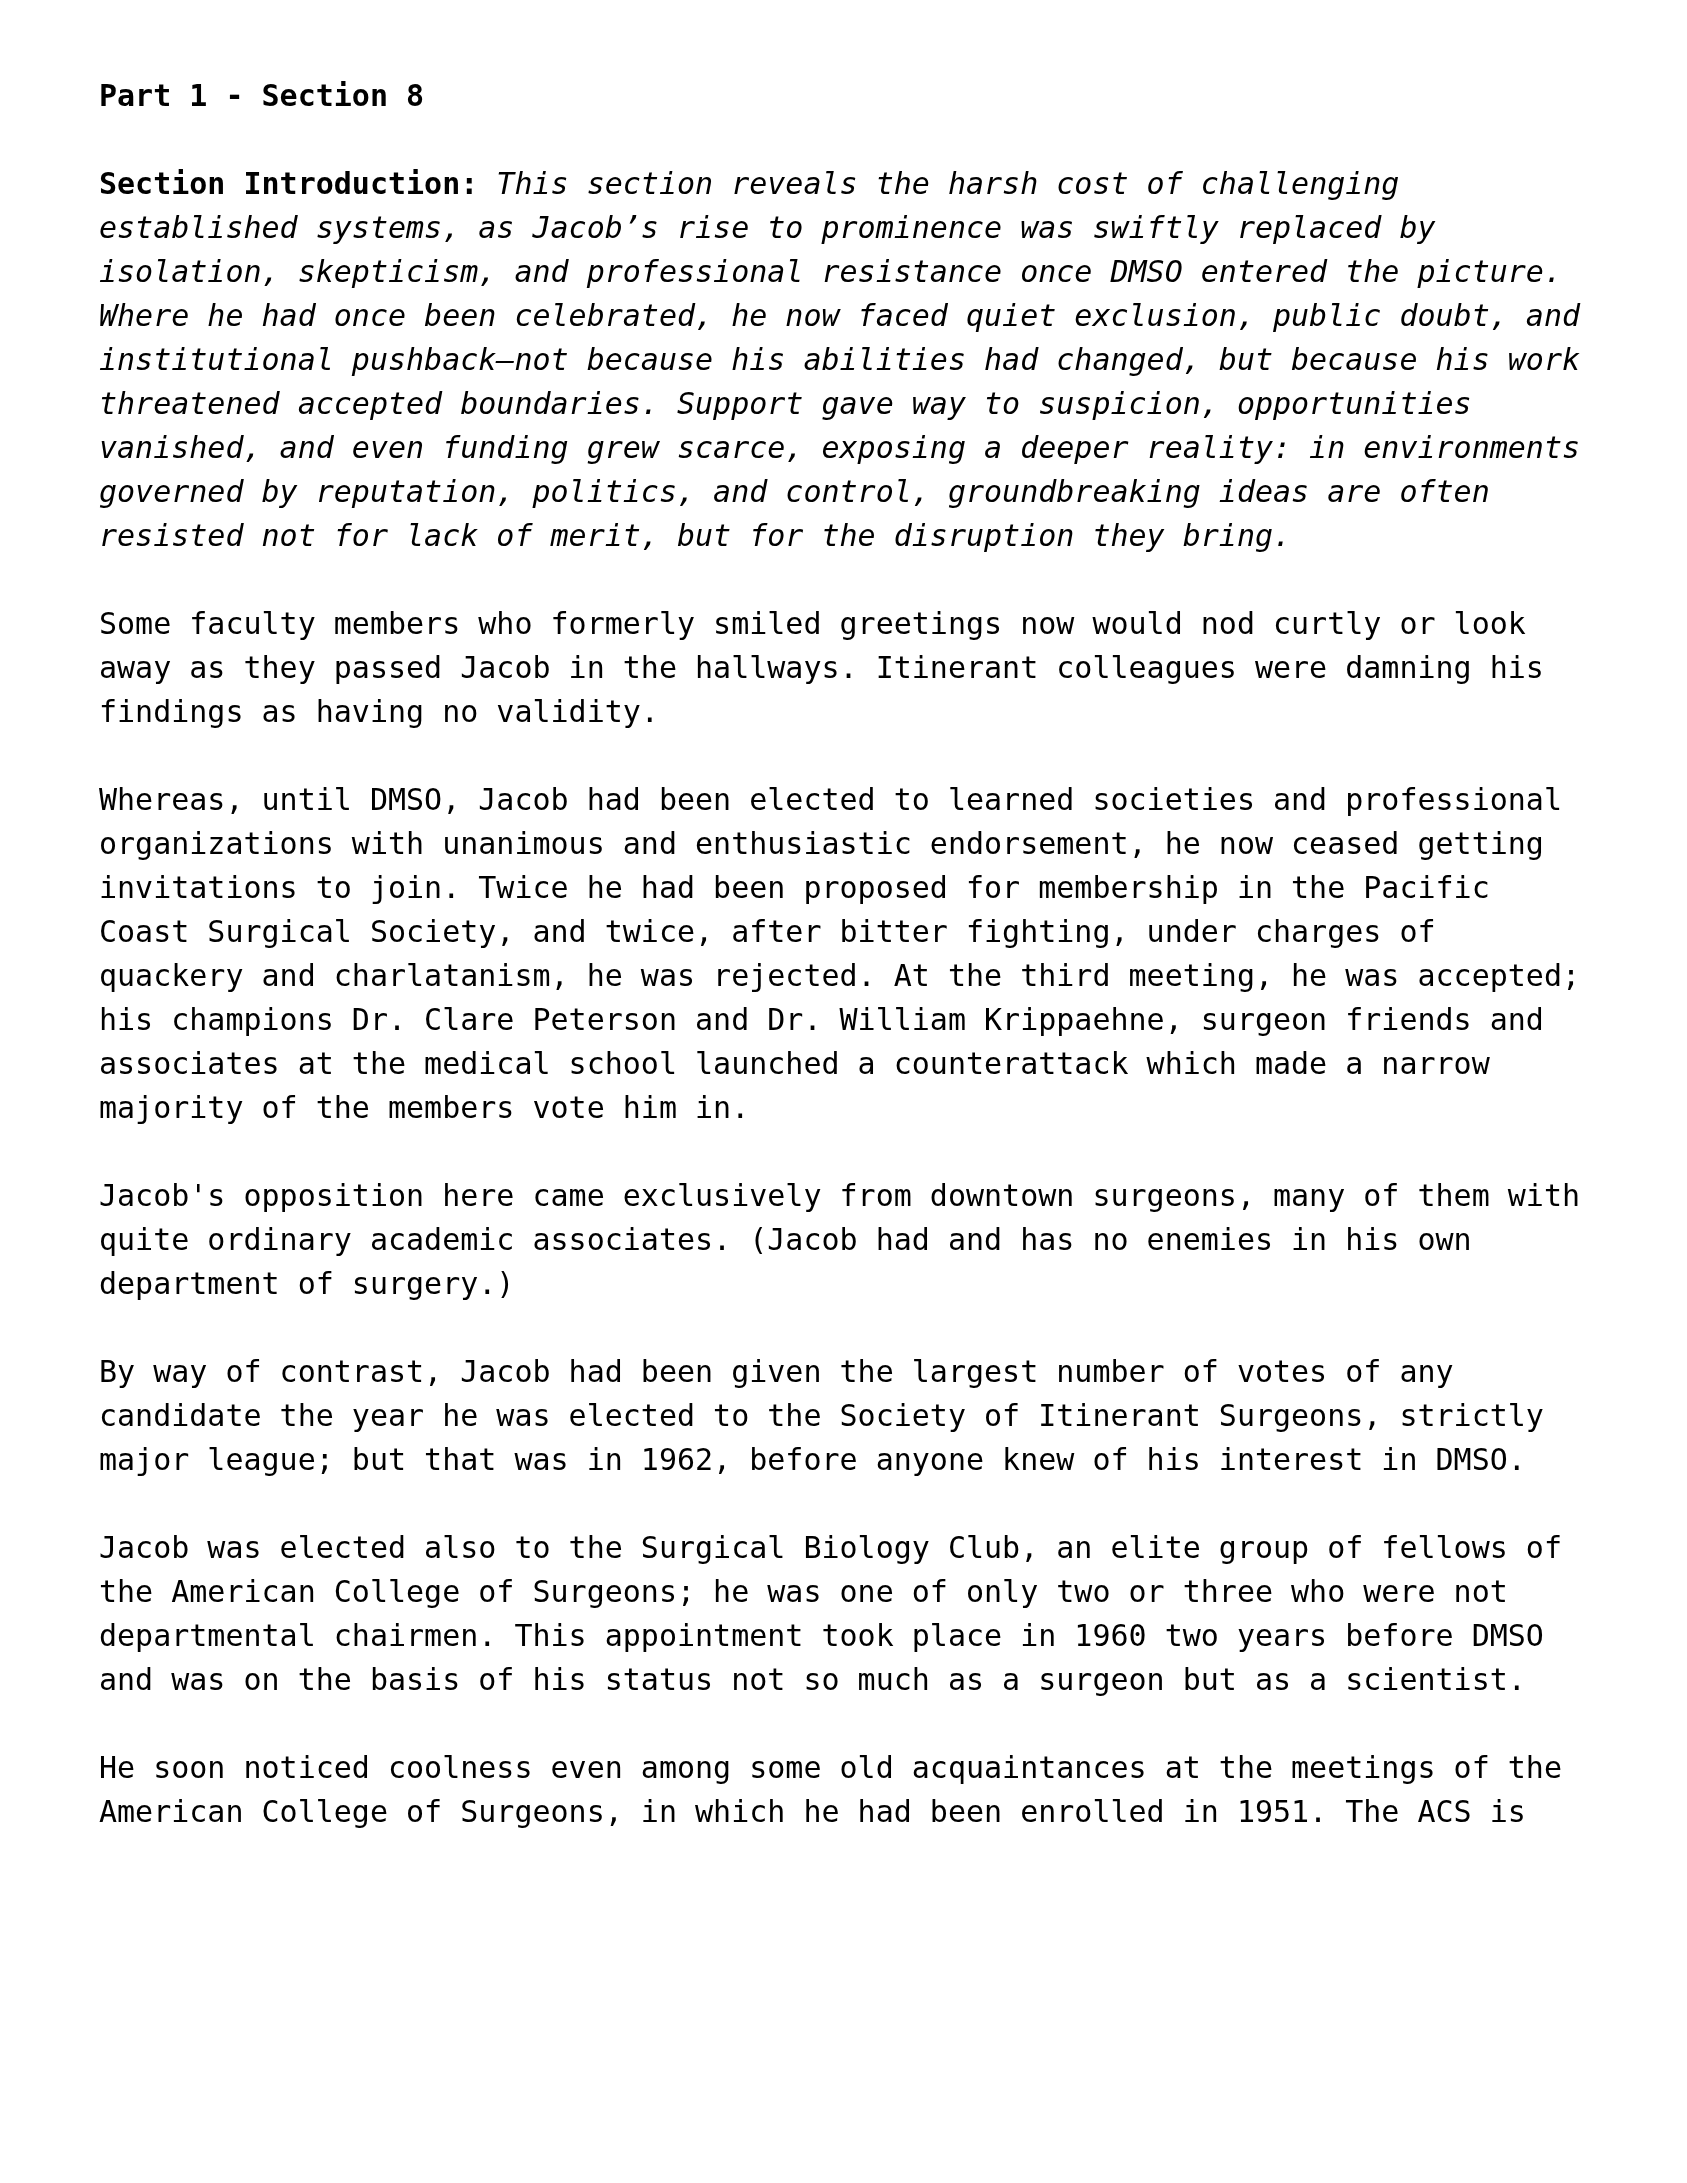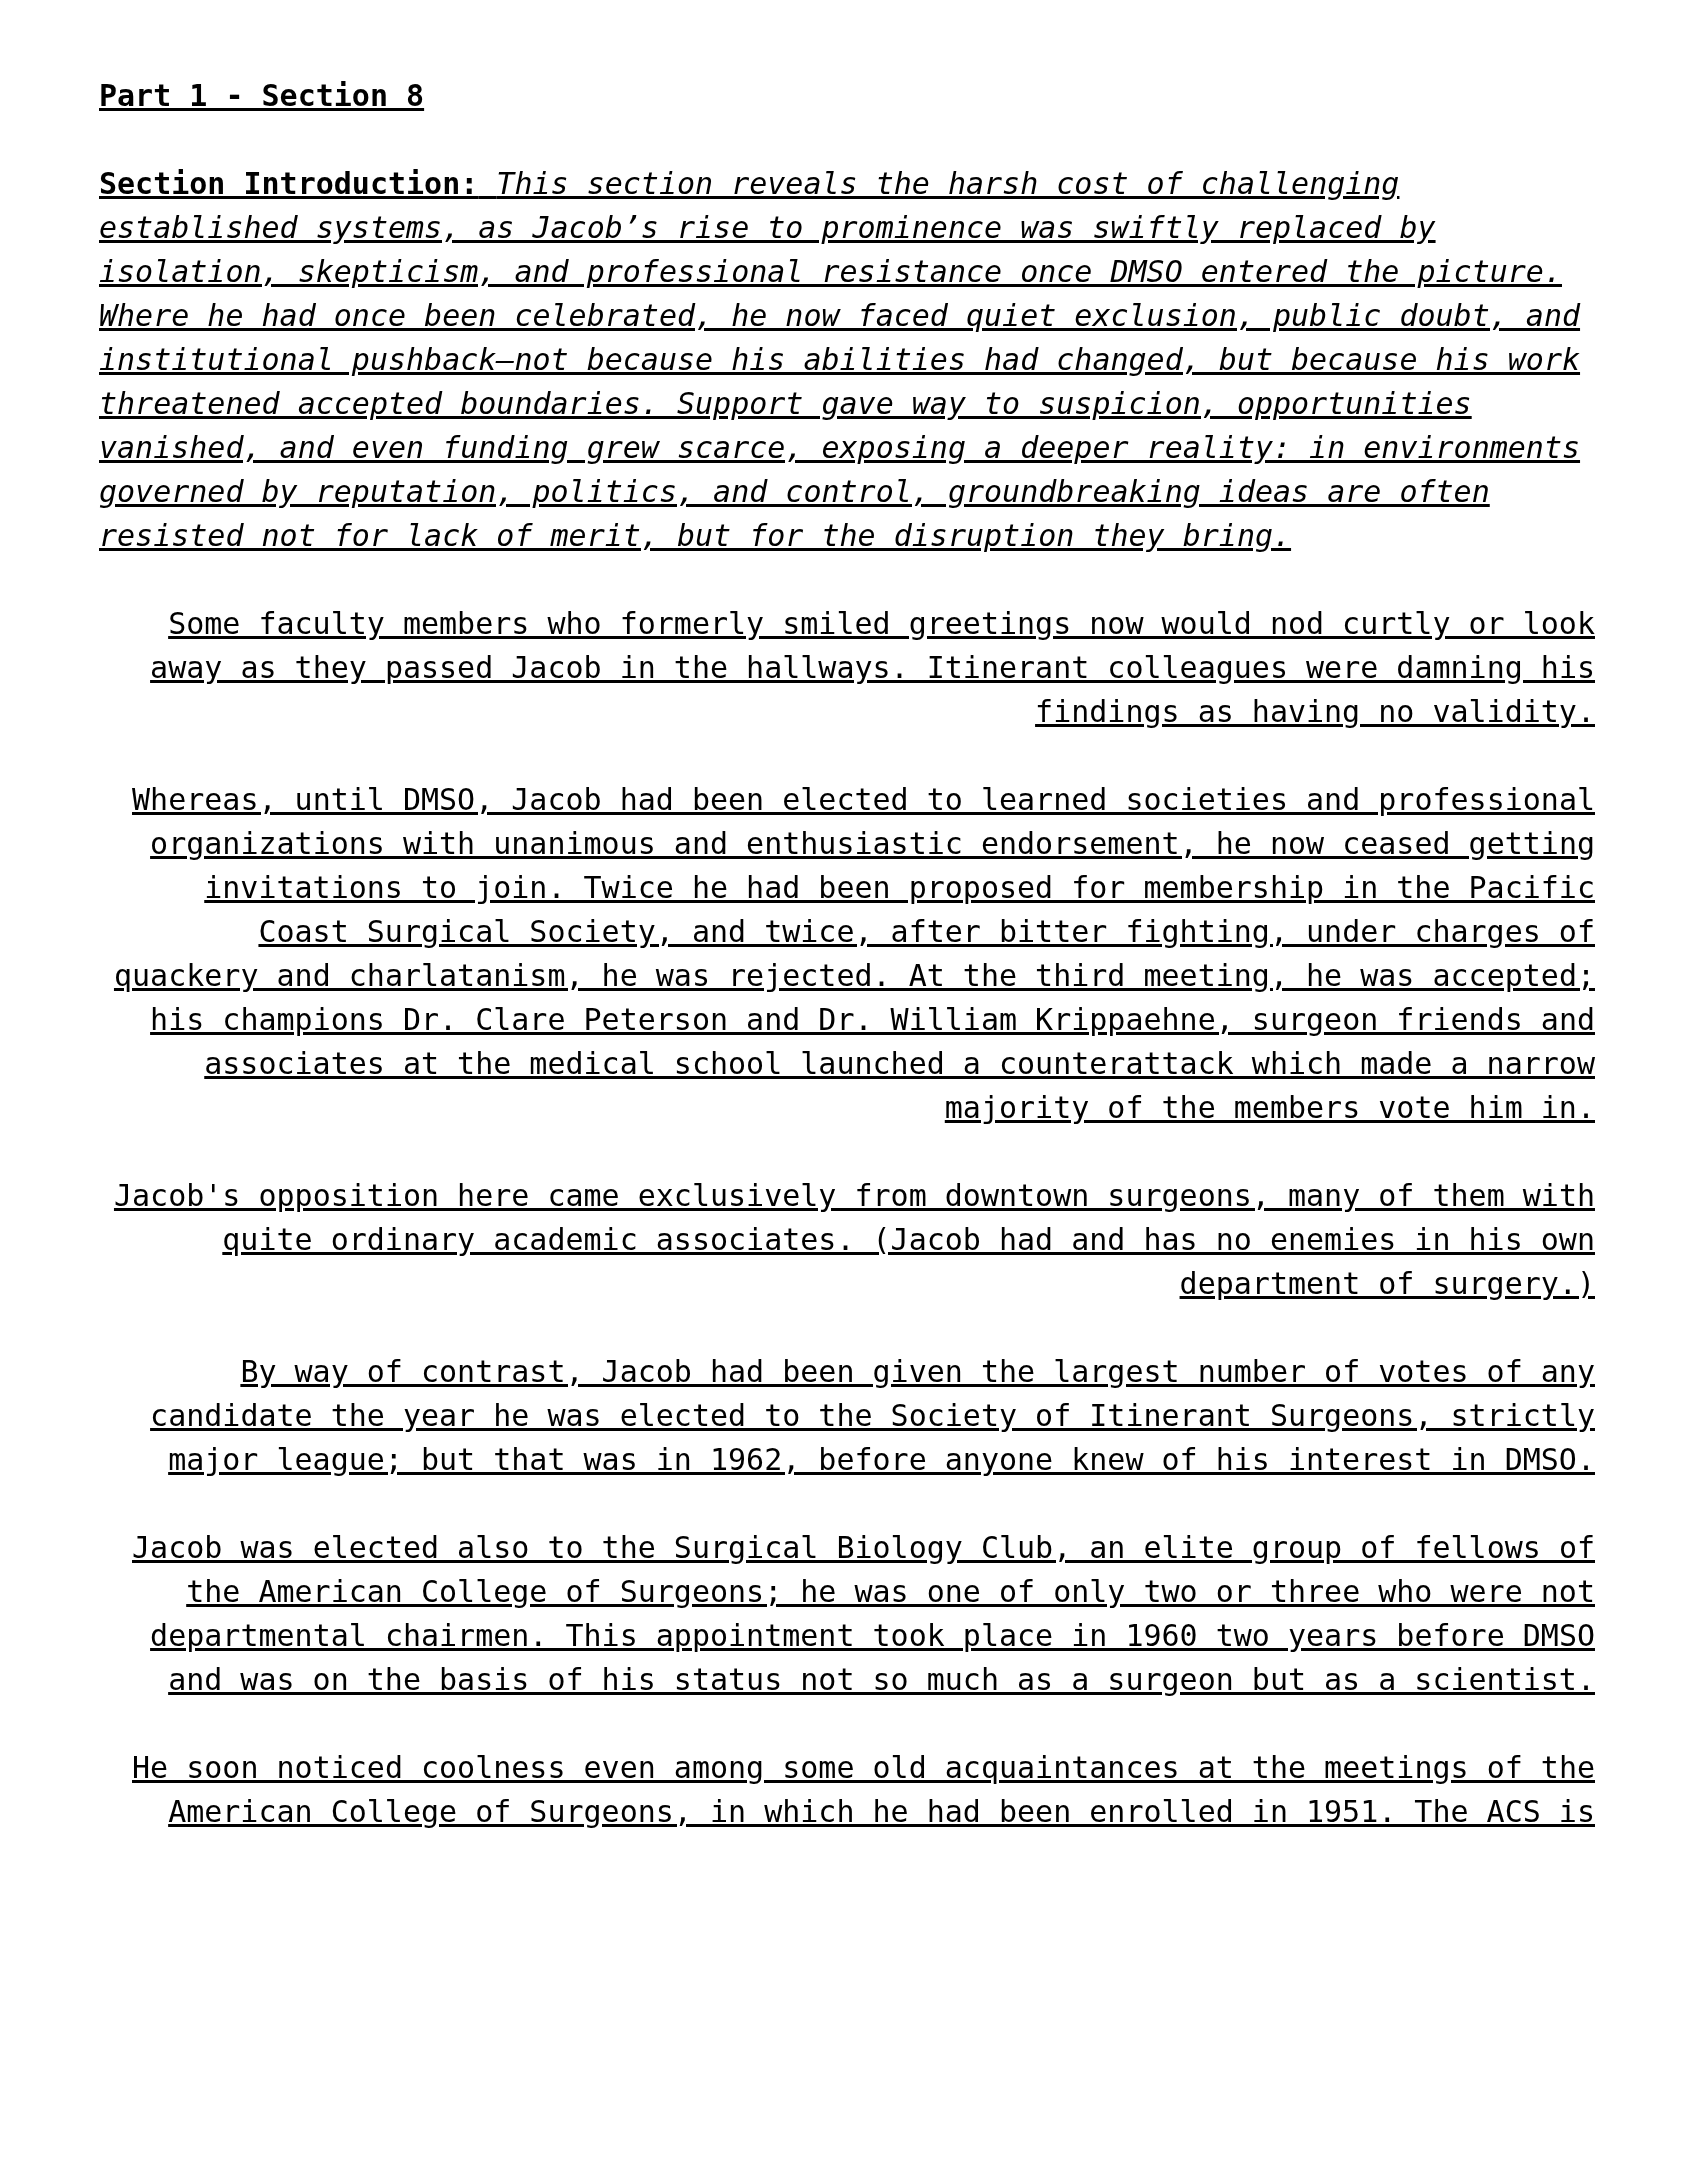--- a/index.html
+++ b/index.html
@@ -17,37 +17,35 @@
     }
     .page {
       position: absolute;
       left: 99px;
       top: 74px;
       width: 1502px;
     }
     .line-block {
       font-size: 30px;
       line-height: 44px;
-      margin: 0 6px 44px 0;
+      margin: 0 12px 44px 0;
       white-space: normal;
       word-wrap: break-word;
-      text-decoration: underline;
     }
     .heading {
       font-weight: bold;
     }
     .intro-label {
       font-weight: bold;
     }
     .intro-body {
       font-style: italic;
     }
     .para {
       font-weight: normal;
-      text-align: right;
     }
   </style>
 </head>
 <body>
 
 <div class="page">
   <div class="line-block heading">Part 1 - Section 8</div>
   <div class="line-block"><span class="intro-label">Section Introduction:</span> <span class="intro-body">This section reveals the harsh cost of challenging established systems, as Jacob’s rise to prominence was swiftly replaced by isolation, skepticism, and professional resistance once DMSO entered the picture. Where he had once been celebrated, he now faced quiet exclusion, public doubt, and institutional pushback—not because his abilities had changed, but because his work threatened accepted boundaries. Support gave way to suspicion, opportunities vanished, and even funding grew scarce, exposing a deeper reality: in environments governed by reputation, politics, and control, groundbreaking ideas are often resisted not for lack of merit, but for the disruption they bring.</span></div>
   <div class="line-block para">Some faculty members who formerly smiled greetings now would nod curtly or look away as they passed Jacob in the hallways. Itinerant colleagues were damning his findings as having no validity.</div>
   <div class="line-block para">Whereas, until DMSO, Jacob had been elected to learned societies and professional organizations with unanimous and enthusiastic endorsement, he now ceased getting invitations to join. Twice he had been proposed for membership in the Pacific Coast Surgical Society, and twice, after bitter fighting, under charges of quackery and charlatanism, he was rejected. At the third meeting, he was accepted; his champions Dr. Clare Peterson and Dr. William Krippaehne, surgeon friends and associates at the medical school launched a counterattack which made a narrow majority of the members vote him in.</div>

